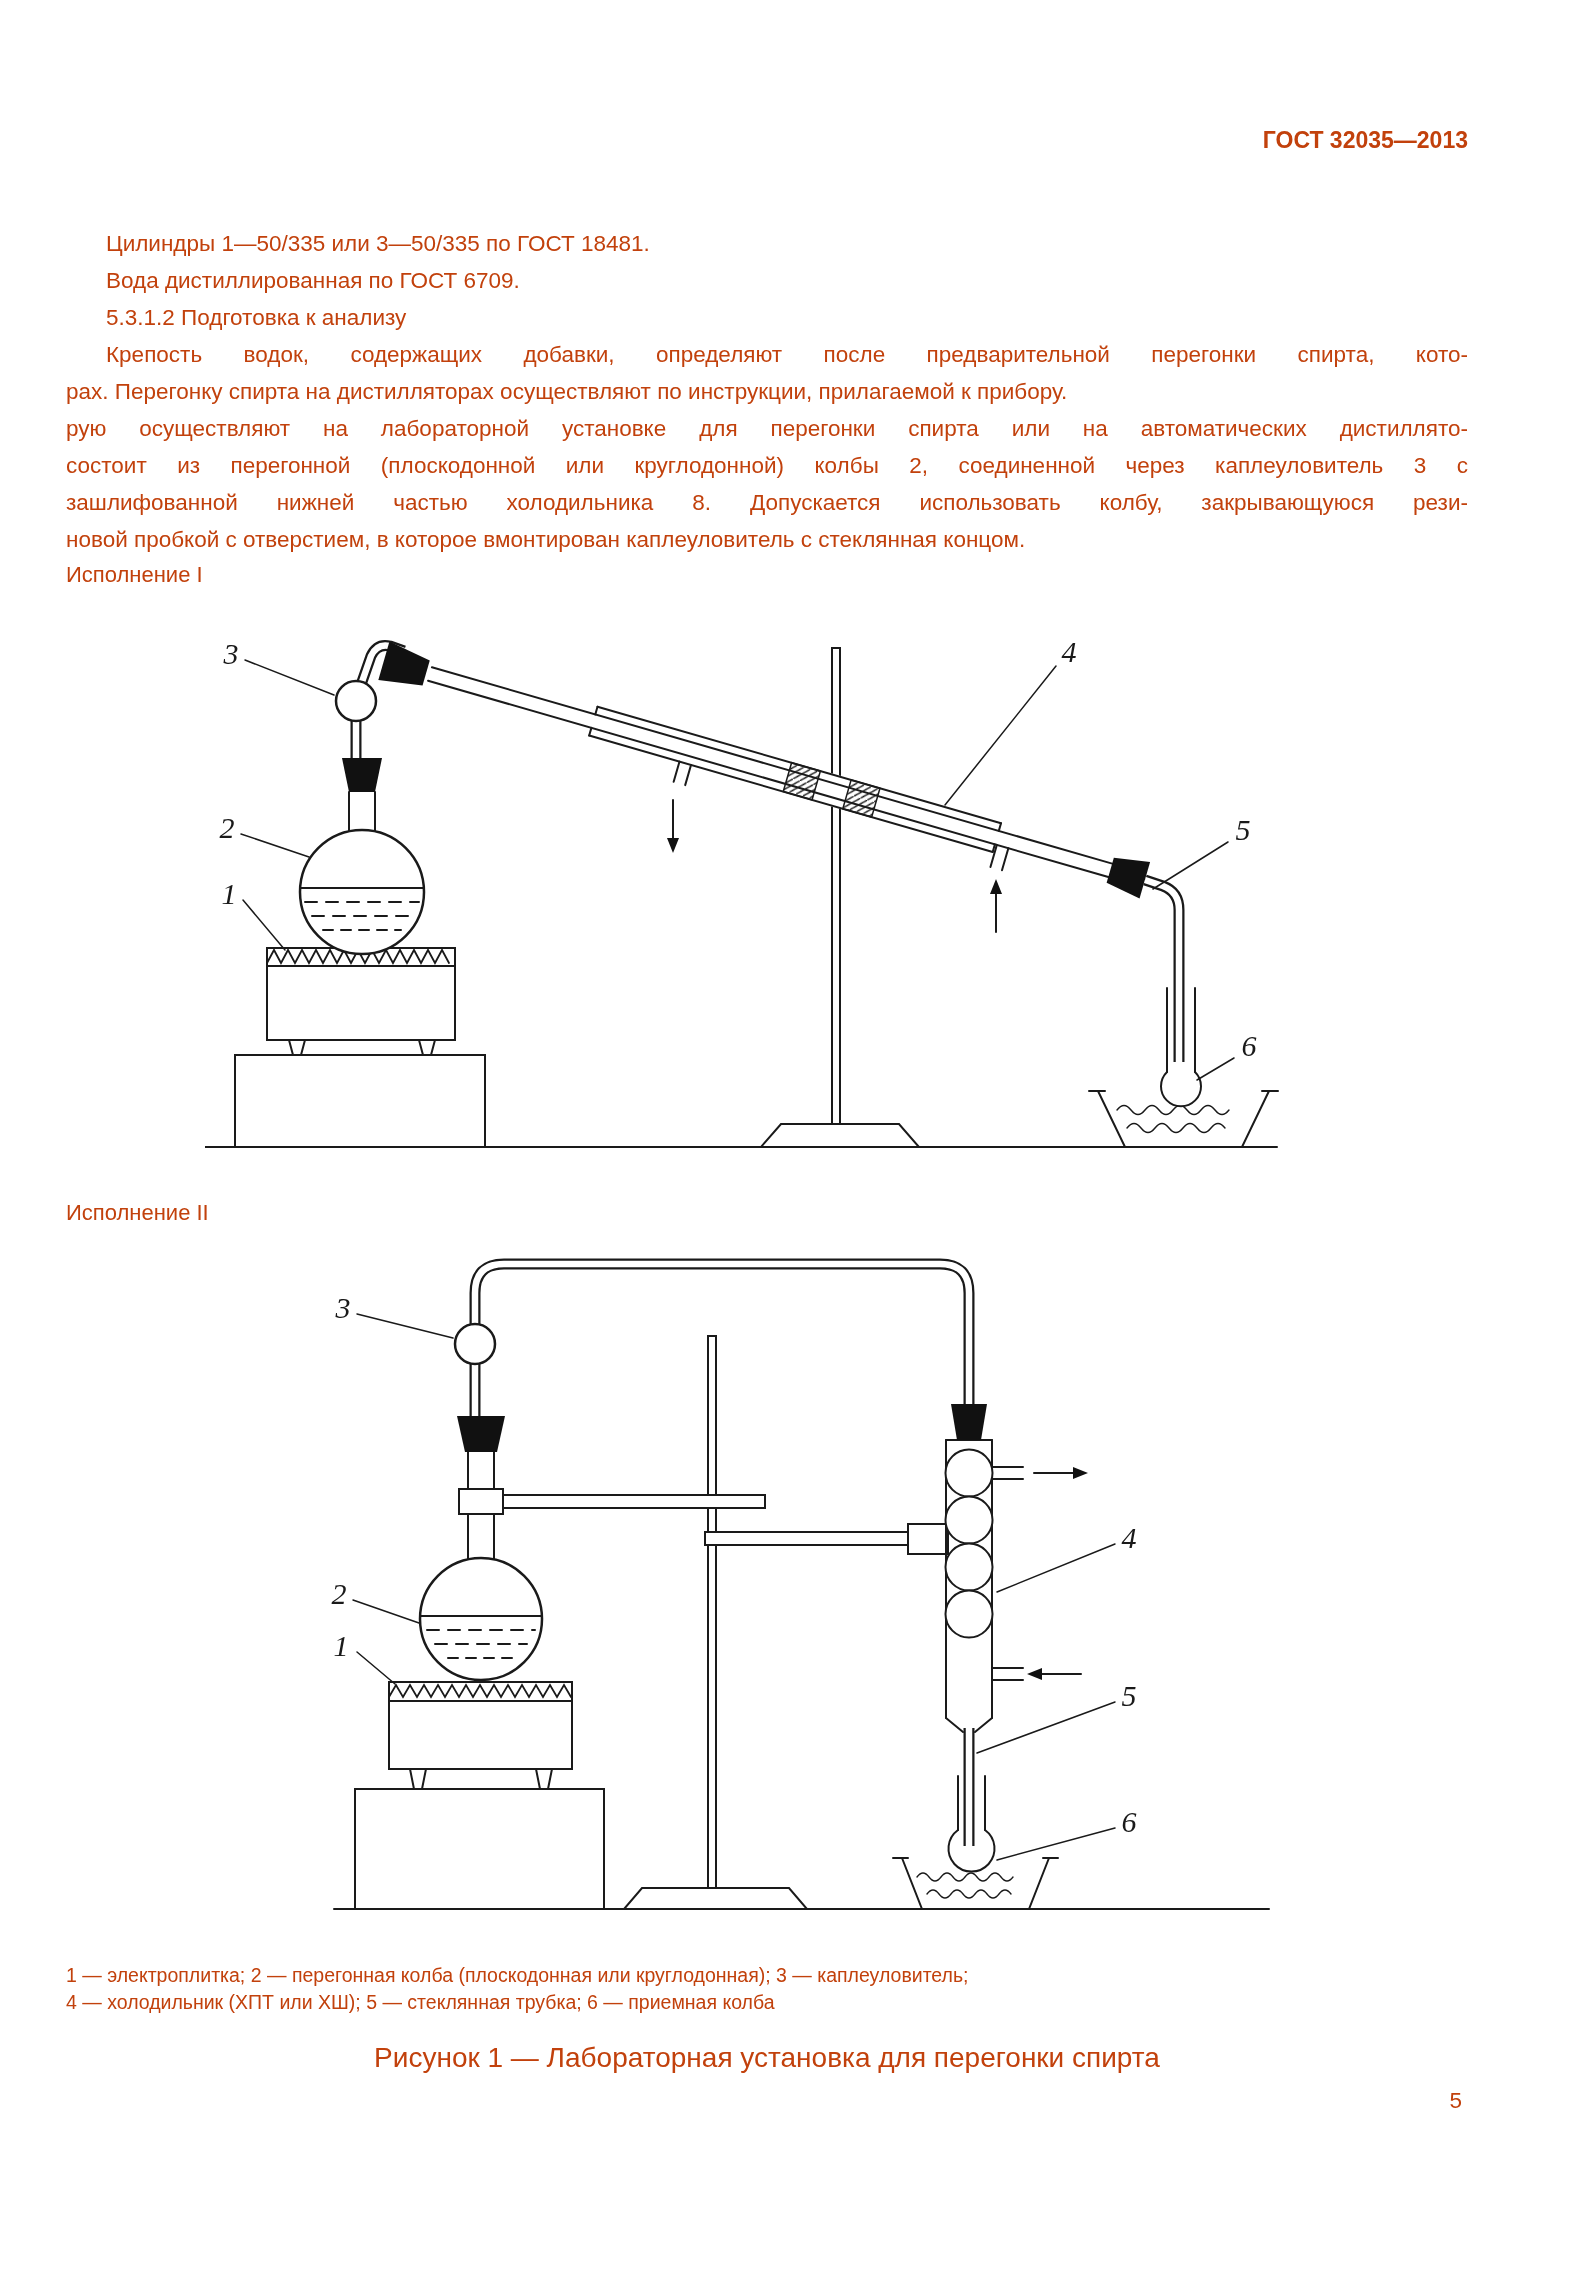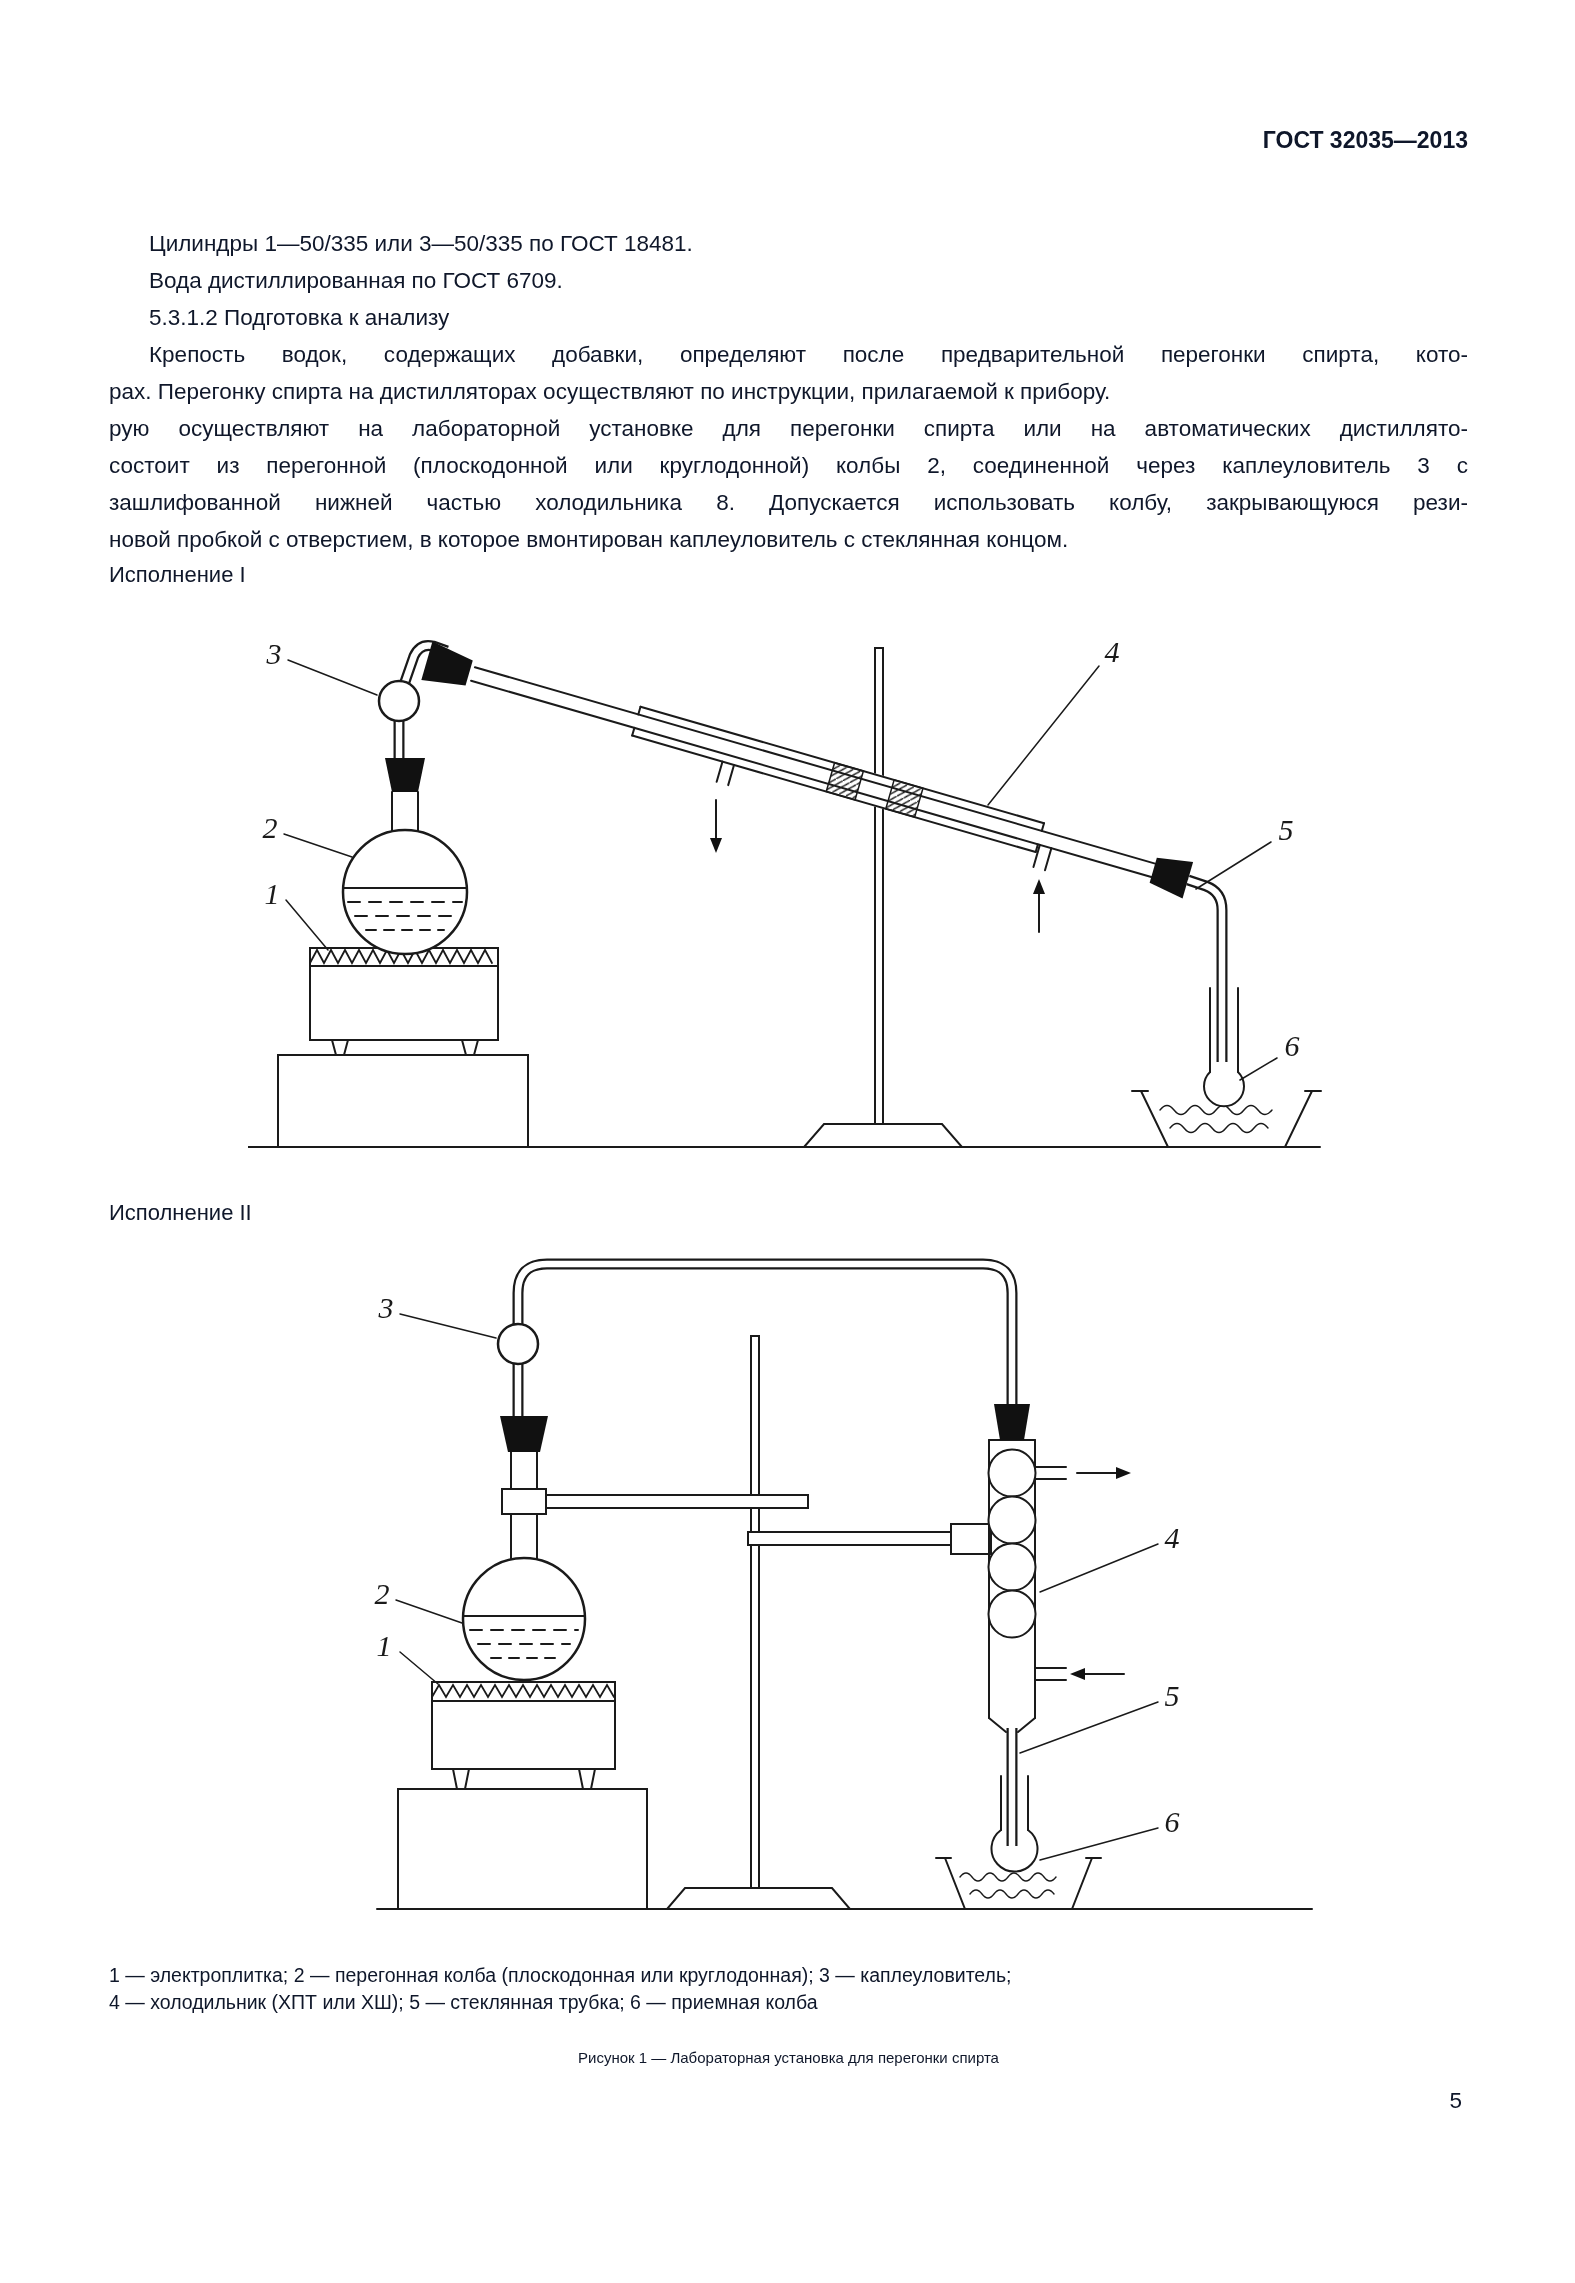--- a/index.html
+++ b/index.html
@@ -1,39 +1,39 @@
 <!DOCTYPE html>
 <html><head>
 <meta charset="utf-8">
 <style>
   * { margin:0; padding:0; box-sizing:border-box; }
   html,body { background:#ffffff; }
   .page {
     position:relative;
     width:1575px; height:2283px;
-    background:#ffffff; color:#0f172a;
+    background:#ffffff; color:#c2410c;
     font-family:"Liberation Sans", sans-serif;
-    padding:126px 107px 0 109px;
+    padding:126px 107px 0 66px;
     overflow:hidden;
   }
   .doc-header { text-align:right; font-weight:bold; font-size:23px; line-height:28px; }
   .body-text { margin-top:71px; }
   .bline {
     font-size:22.5px; line-height:37px;
     text-align:justify; text-align-last:justify;
   }
   .bline.indent { padding-left:40px; }
   .bline.endp { text-align-last:left; }
   .fig-label { text-align:left; font-size:22px; line-height:26px; margin-top:4px; }
   .fig-label-2 { margin-top:38px; }
   svg.diagram { display:block; margin-left:139px; }
   svg.diagram.d1 { margin-top:14px; }
   svg.diagram.d2 { margin-top:22px; }
   .fig-caption { margin-top:24px; text-align:left; font-size:19.5px; line-height:27px; }
-  .fig-title { margin-top:28px; text-align:center; font-size:15px; line-height:28px; }
+  .fig-title { margin-top:28px; text-align:center; font-size:28px; line-height:28px; }
   .page-num { margin-top:16px; text-align:right; font-size:22.5px; padding-right:6px; }
   .plabel text {
     font-family:"Liberation Serif", serif;
     font-style:italic; font-size:30px;
     fill:#1a1a1a; stroke:none; text-anchor:middle;
   }
   .tube-o { fill:none; stroke:#1a1a1a; stroke-width:11; stroke-linejoin:round; stroke-linecap:butt; }
   .tube-i { fill:none; stroke:#ffffff; stroke-width:6.5; stroke-linejoin:round; stroke-linecap:butt; }
 </style>
 </head>

